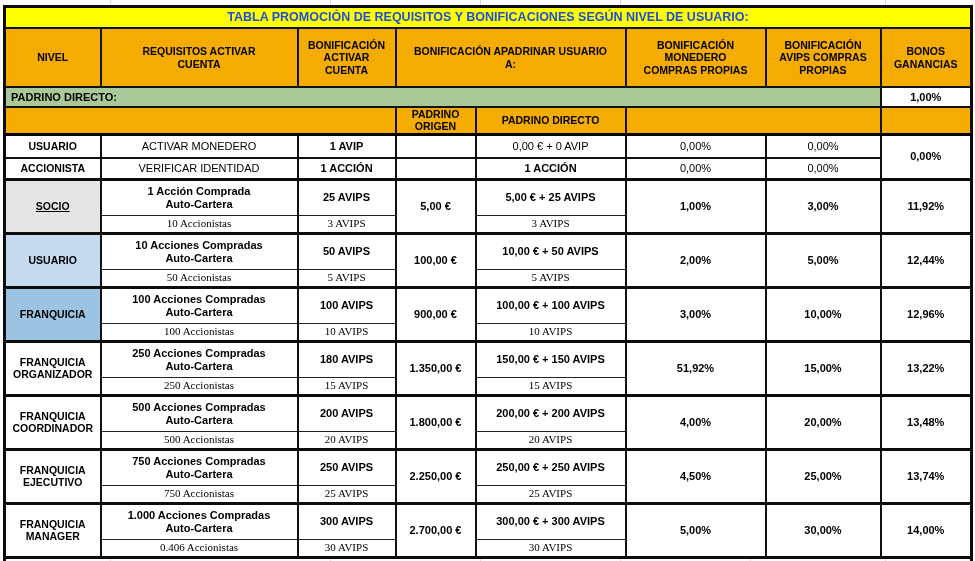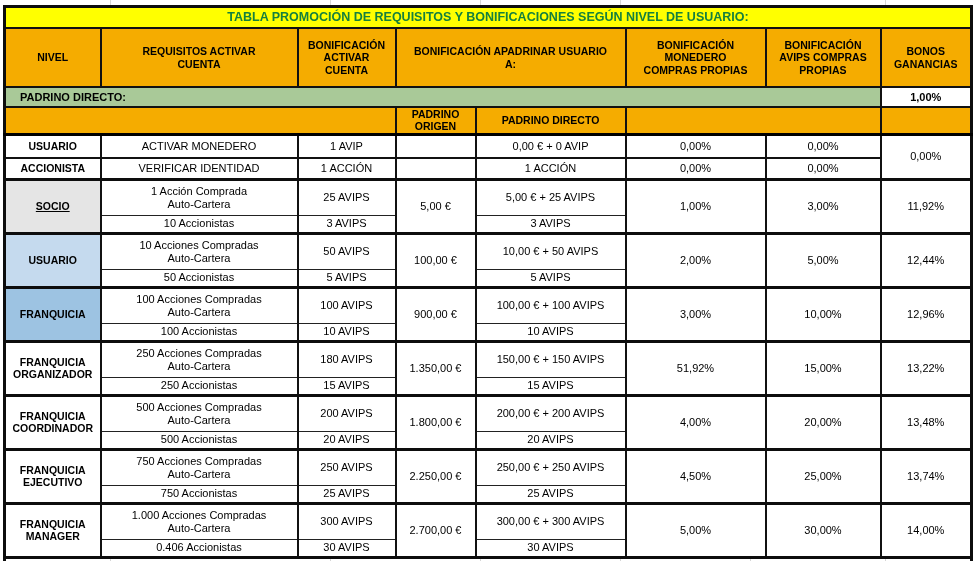--- a/index.html
+++ b/index.html
@@ -7,34 +7,34 @@
           font-family:"Liberation Sans",sans-serif;color:#000;}
   .gridline{position:absolute;width:1px;background:#d6d6d6;}
   table#promo{position:absolute;left:3px;top:5px;border-collapse:collapse;table-layout:fixed;
               border:3px solid #0d0d0d;}
   td{border:2px solid #111;padding:0 2px;text-align:center;vertical-align:middle;
      white-space:pre-line;overflow:hidden;font-size:11px;line-height:1.18;}
   
   col.c1{width:96px}col.c2{width:197px}col.c3{width:98px}col.c4{width:80px}
   col.c5{width:150px}col.c6{width:140px}col.c7{width:115px}col.c8{width:91px}
   
-  tr.r-title td{height:19px;background:#FFFF00;color:#15803d;font-weight:bold;font-size:12.5px;}
+  tr.r-title td{height:19px;background:#FFFF00;color:#1d4ed8;font-weight:bold;font-size:12.5px;}
   tr.r-header td{height:57px;background:#F5AC00;font-weight:bold;font-size:10.5px;line-height:1.2;}
   tr.r-green td{height:18px;font-weight:bold;font-size:11px;}
-  td.green-cell{background:#A9C998;text-align:left;padding-left:14px;}
+  td.green-cell{background:#A9C998;text-align:left;padding-left:5px;}
   td.green-val{background:#ffffff;}
   tr.r-subheader td{height:24px;background:#F5AC00;font-weight:bold;font-size:10.5px;}
   tr.r-usuario td{height:21px;border-top:3px solid #000000;}
   tr.r-accionista td{height:19px;}
   tr.lvl-main td{height:34px;border-top:3px solid #0d0d0d;}
-  tr.lvl-sub td{height:16px;}
+  tr.lvl-sub td{height:16px;font-family:Liberation Serif, serif;}
   tr.r-note td{height:37px;border-top:3px solid #0d0d0d;font-size:12.5px;letter-spacing:-0.4px;line-height:1.45;}
   
   td.nivel{font-weight:bold;font-size:10.5px;}
-  td.b{font-weight:normal;}
+  td.b{font-weight:bold;}
   td.split-b{border-bottom:1px solid #222;}
   td.split-t{border-top:1px solid #222;}
   td.bg-socio{background:#e5e5e5;text-decoration:underline;}
   td.bg-agente{background:#C5DAEE;}
   td.bg-franquicia{background:#9DC3E2;}
 </style>
 </head>
 <body>
 
 <div id="screen">

